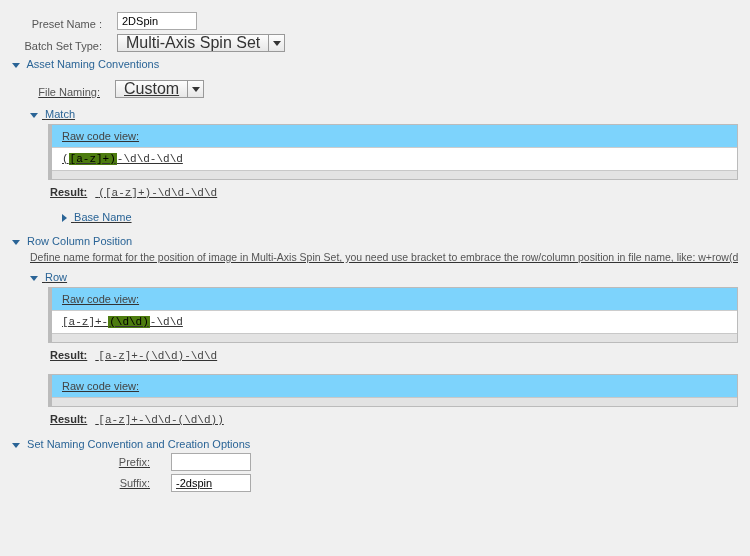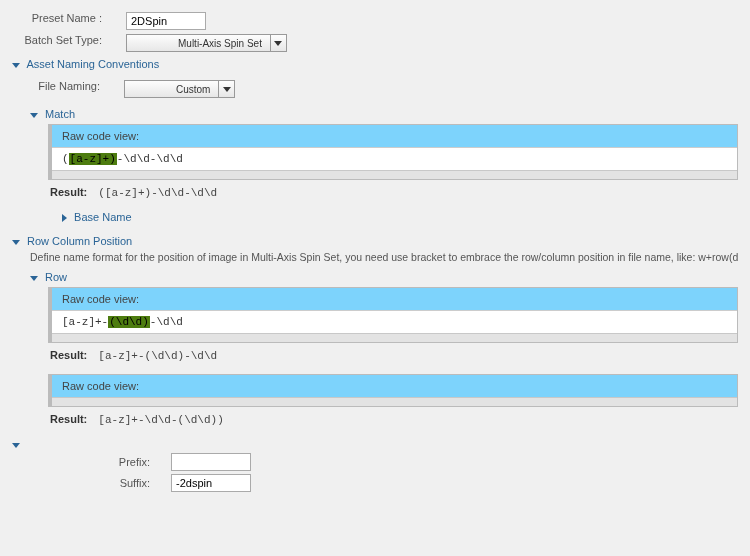--- a/index.html
+++ b/index.html
@@ -7,46 +7,45 @@
     margin: 0;
     padding: 8px 12px;
     font-family: Arial, Helvetica, sans-serif;
     font-size: 11px;
     color: #333;
     background: #f0f0f0;
     width: 750px;
   }
   .form-row {
     display: flex;
-    align-items: flex-start;
+    align-items: flex-end;
     margin: 4px 0;
-    gap: 24px;
+    gap: 15px;
   }
   .form-row label {
     width: 90px;
     text-align: right;
     color: #555;
     font-size: 11px;
   }
   input[type=text] {
     font-size: 11px;
     padding: 2px 4px;
     border: 1px solid #aaa;
     background: #fff;
     height: 18px;
   }
   .text-input { width: 80px; }
   .select-widget {
     display: inline-flex;
     align-items: center;
     border: 1px solid #999;
     background: linear-gradient(#fdfdfd,#e7e7e7);
-    font-size: 10px;
+    font-size: 16px;
     height: 18px;
-    padding-left: 43px;
   }
   .select-widget .sel-label {
     padding: 0 8px;
   }
   .select-widget .sel-arrow-wrap {
     border-left: 1px solid #999;
     width: 16px;
     display: flex;
     align-items: center;
     justify-content: center;
@@ -77,21 +76,21 @@
     vertical-align: middle;
   }
   .link-header {
     color: #2a6496;
     font-size: 11px;
     white-space: nowrap;
   }
   .section-level1 {
     margin: 6px 0 2px 0;
   }
-  .indent-1 { margin-left: 18px; }
+  .indent-1 { margin-left: 18px; text-decoration: underline; }
   .indent-2 { margin-left: 18px; }
   .codebox {
     margin: 4px 0 0 0;
     border: 1px solid #bbb;
     border-left: 4px solid #bbb;
   }
   .codebox-head {
     background: #7dd3fc;
     padding: 5px 10px;
     font-size: 11px;
@@ -237,20 +236,21 @@
     </div>
   </div>
   <div class="result-row">
     <span class="rlabel">Result:</span>
     <span class="rval">[a-z]+-\d\d-(\d\d))</span>
   </div>
 </div>
 
 <div class="section-level1">
   <span class="arrow-down-blue"></span>
+  <span class="link-header">Set Naming Convention and Creation Options</span>
 </div>
 
 <div class="indent-1">
   <div class="right-align-block">
     <label>Prefix:</label>
     <input type="text" class="text-input" value="" style="">
   </div>
   <div class="right-align-block">
     <label>Suffix:</label>
     <input type="text" class="text-input" value="-2dspin" style="">

